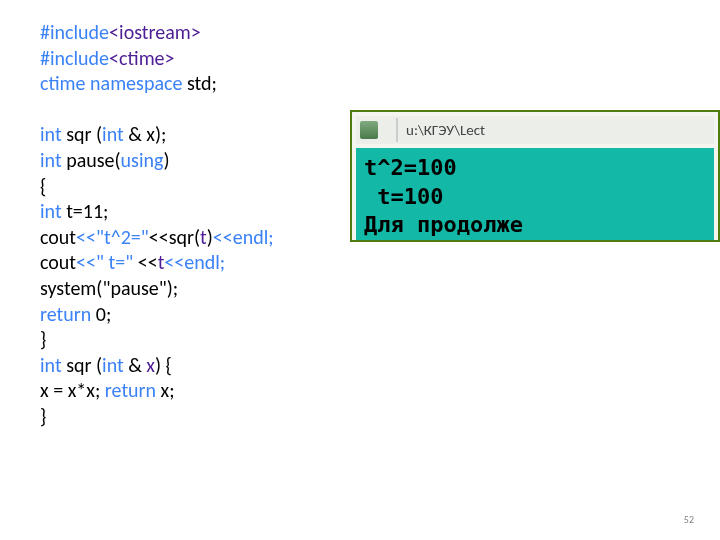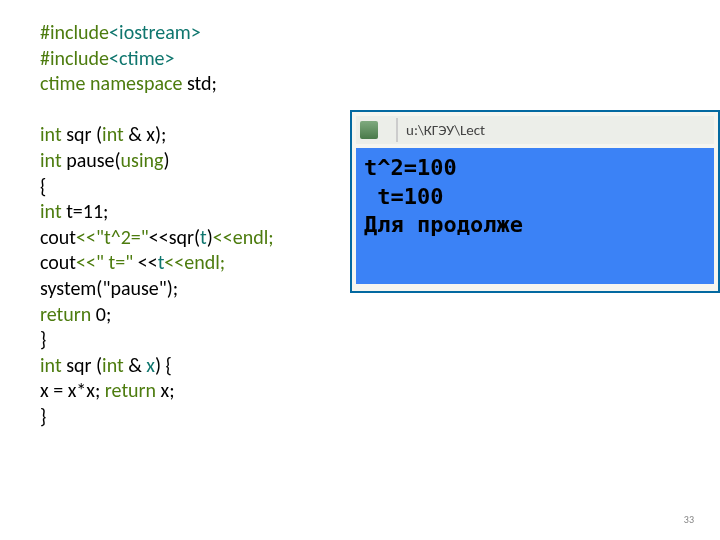--- a/index.html
+++ b/index.html
@@ -22,30 +22,30 @@
     margin: 0 0 10px 0;
     letter-spacing: 0px;
   }
   .code {
     font-size: 20px;
     line-height: 1.28;
     color: #000;
     white-space: pre;
     font-family: "Calibri", "Arial", sans-serif;
   }
-  .code .kw { color: #4d7c0f; }
-  .code .gr { color: #0f766e; }
+  .code .kw { color: #3b82f6; }
+  .code .gr { color: #4c1d95; }
   .screenshot {
     position: absolute;
     right: 0;
     top: 110px;
     width: 370px;
-    height: 183px;
+    height: 132px;
     background: #f5f5f0;
-    border: 2px solid #0369a1;
+    border: 2px solid #4d7c0f;
     box-sizing: border-box;
     padding: 4px;
     overflow: hidden;
   }
   .screenshot .titlebar {
     height: 28px;
     display: flex;
     align-items: center;
     font-size: 15px;
     color: #444;
@@ -61,21 +61,21 @@
     border-radius: 2px;
     flex-shrink: 0;
   }
   .screenshot .titlebar .sep {
     width: 2px;
     height: 24px;
     background: #ccc;
     margin: 0 8px;
   }
   .screenshot .content {
-    background: #3b82f6;
+    background: #14b8a6;
     margin-top: 4px;
     height: 128px;
     font-family: "Segoe UI", "Lucida Console", monospace;
     font-size: 22px;
     line-height: 1.3;
     color: #000;
     padding: 6px 2px 2px 8px;
     font-weight: 600;
     white-space: pre;
   }
@@ -114,13 +114,13 @@
   <div class="titlebar">
     <span class="icon"></span>
     <span class="sep"></span>
     <span>u:\КГЭУ\Lect</span>
   </div>
   <div class="content"><span>t^2=100</span>
 <span> t=100</span>
 <span>Для продолже</span></div>
 </div>
 
-<div class="pagenum">33</div>
+<div class="pagenum">52</div>
 
 </body></html>

